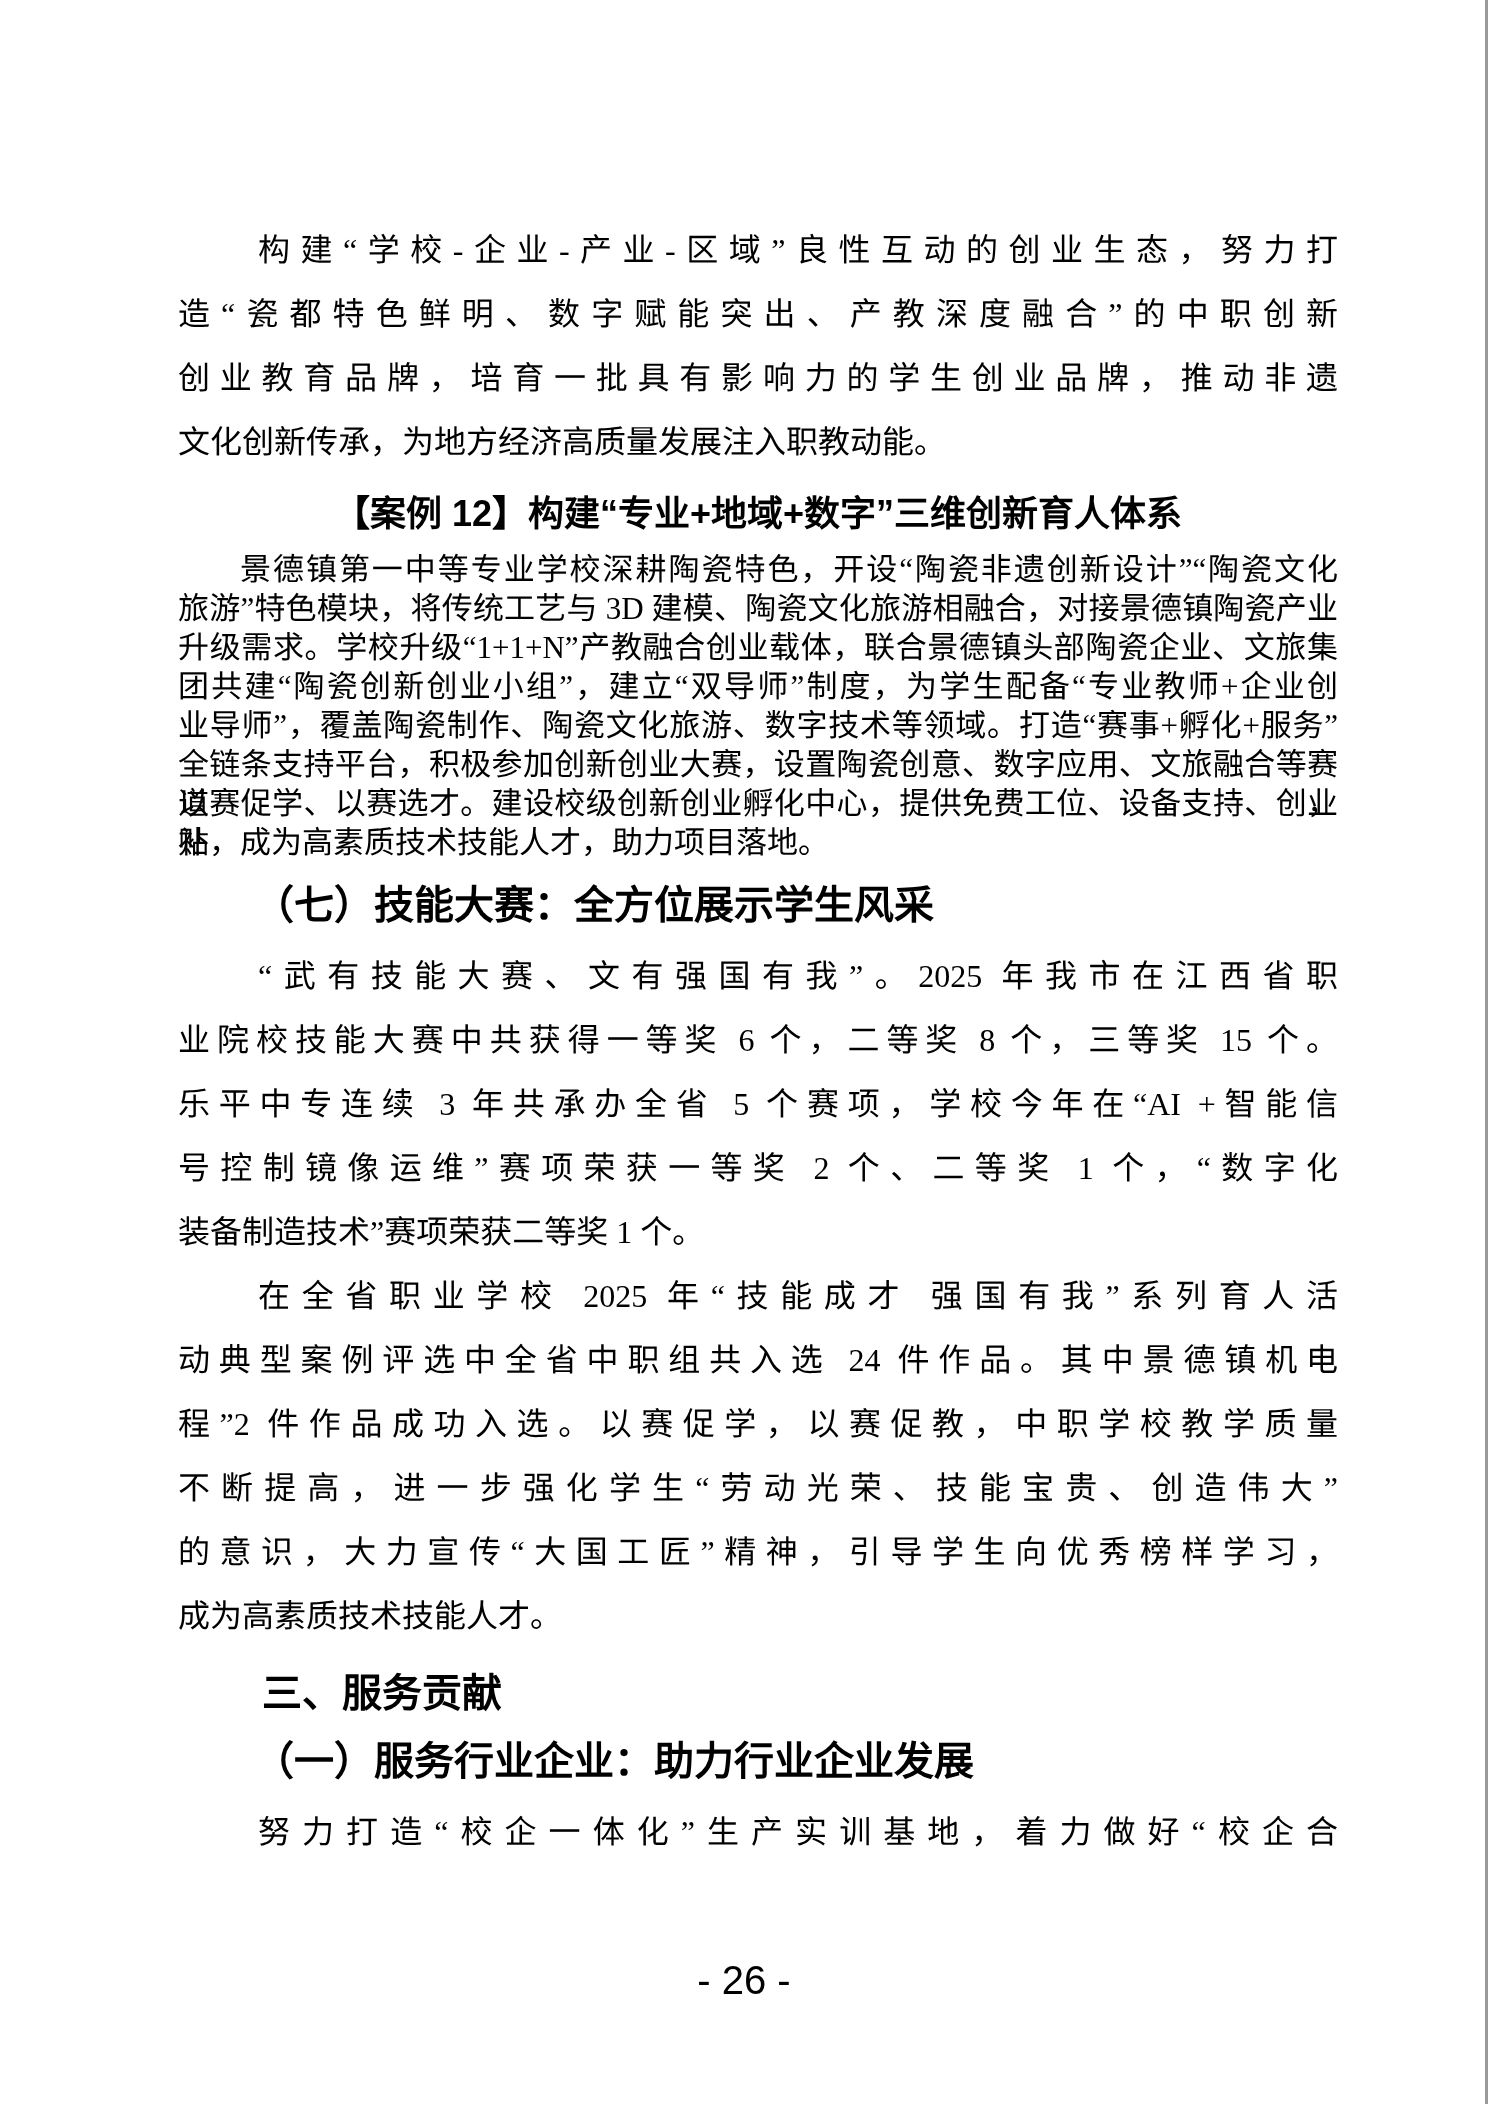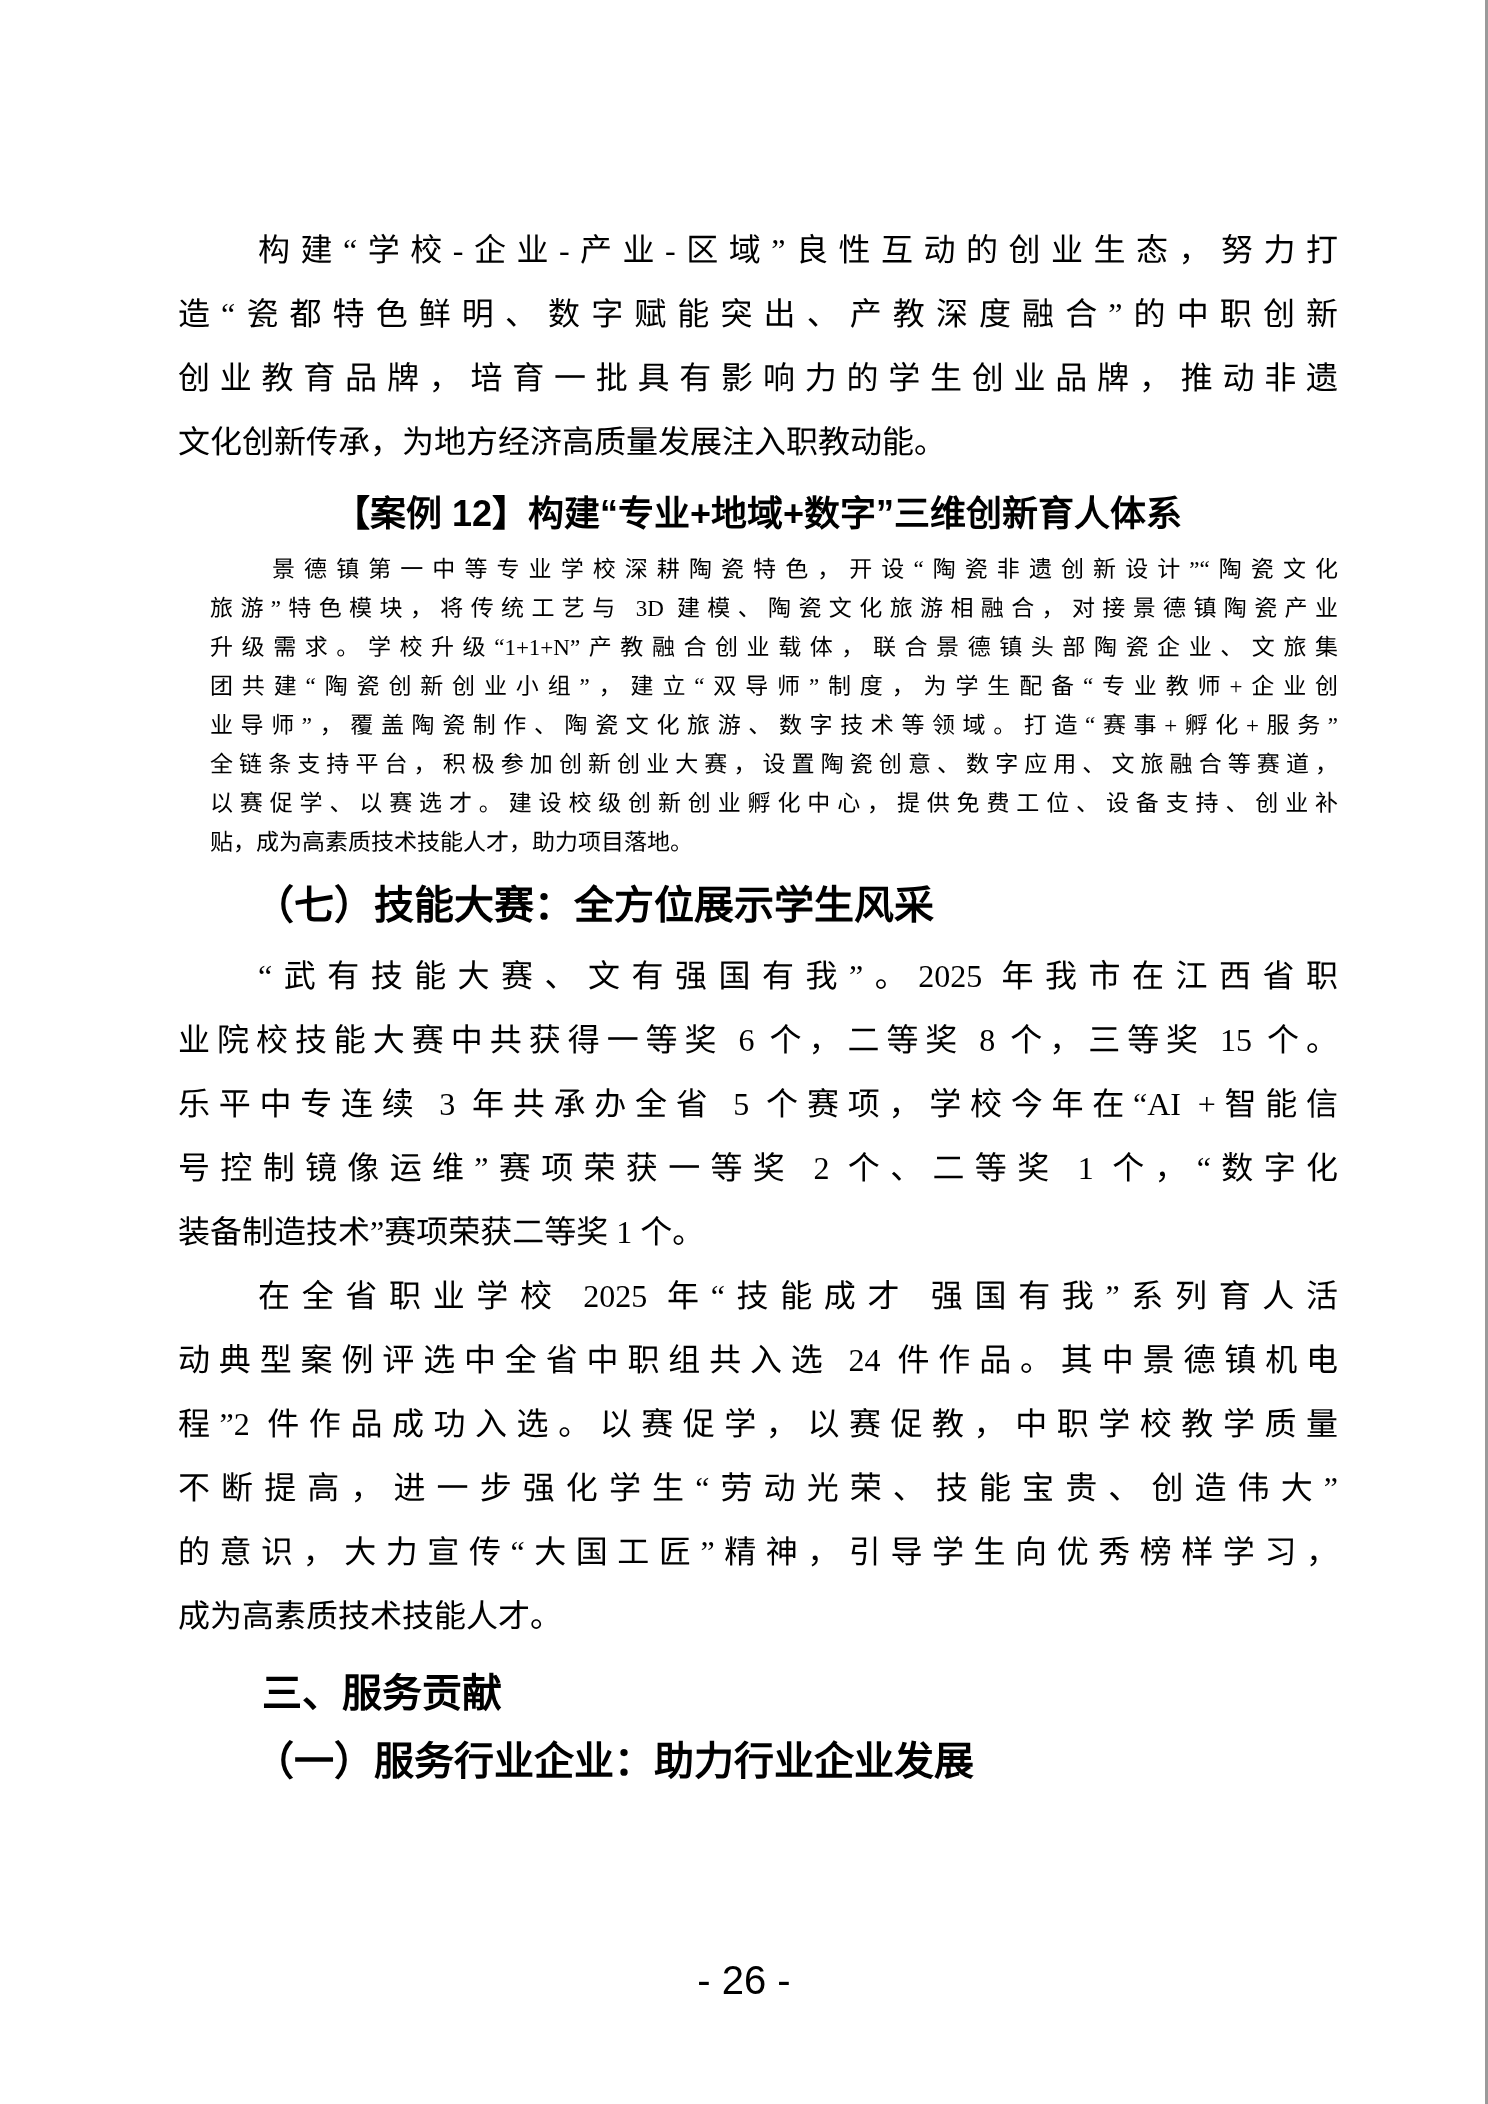--- a/index.html
+++ b/index.html
@@ -32,24 +32,23 @@
     text-align:justify;
     text-align-last:justify;
   }
   .body-para .line{
     font-size:32px;
     line-height:64px;
     height:64px;
   }
   .body-para .line.first{text-indent:80px;}
   .case-para .line{
-    font-size:23px;
+    font-size:31px;
     line-height:39px;
     height:39px;
-    margin-left:32px;
   }
   .case-para .line.first{text-indent:62px;}
   .para .line.para-end{text-align-last:left;}
   .heading{
     font-family:"Liberation Sans","DejaVu Sans",sans-serif;
     font-weight:bold;
     color:var(--text-color);
   }
   .case-heading{
     margin-top:16px;
@@ -116,15 +115,18 @@
       <div class="para body-para">
         <div class="line first">在全省职业学校 2025 年“技能成才 强国有我”系列育人活</div>
         <div class="line">动典型案例评选中全省中职组共入选 24 件作品。其中景德镇机电</div>
         <div class="line">程”2 件作品成功入选。以赛促学，以赛促教，中职学校教学质量</div>
         <div class="line">不断提高，进一步强化学生“劳动光荣、技能宝贵、创造伟大”</div>
         <div class="line">的意识，大力宣传“大国工匠”精神，引导学生向优秀榜样学习，</div>
         <div class="line para-end">成为高素质技术技能人才。</div>
       </div>
       <div class="heading section-heading">三、服务贡献</div>
       <div class="heading sub-heading">（一）服务行业企业：助力行业企业发展</div>
+      <div class="para body-para">
+        <div class="line first">努力打造“校企一体化”生产实训基地，着力做好“校企合</div>
+      </div>
     </main>
   <div class="page-footer">- 26 -</div>
 </div>
 
 </body></html>

